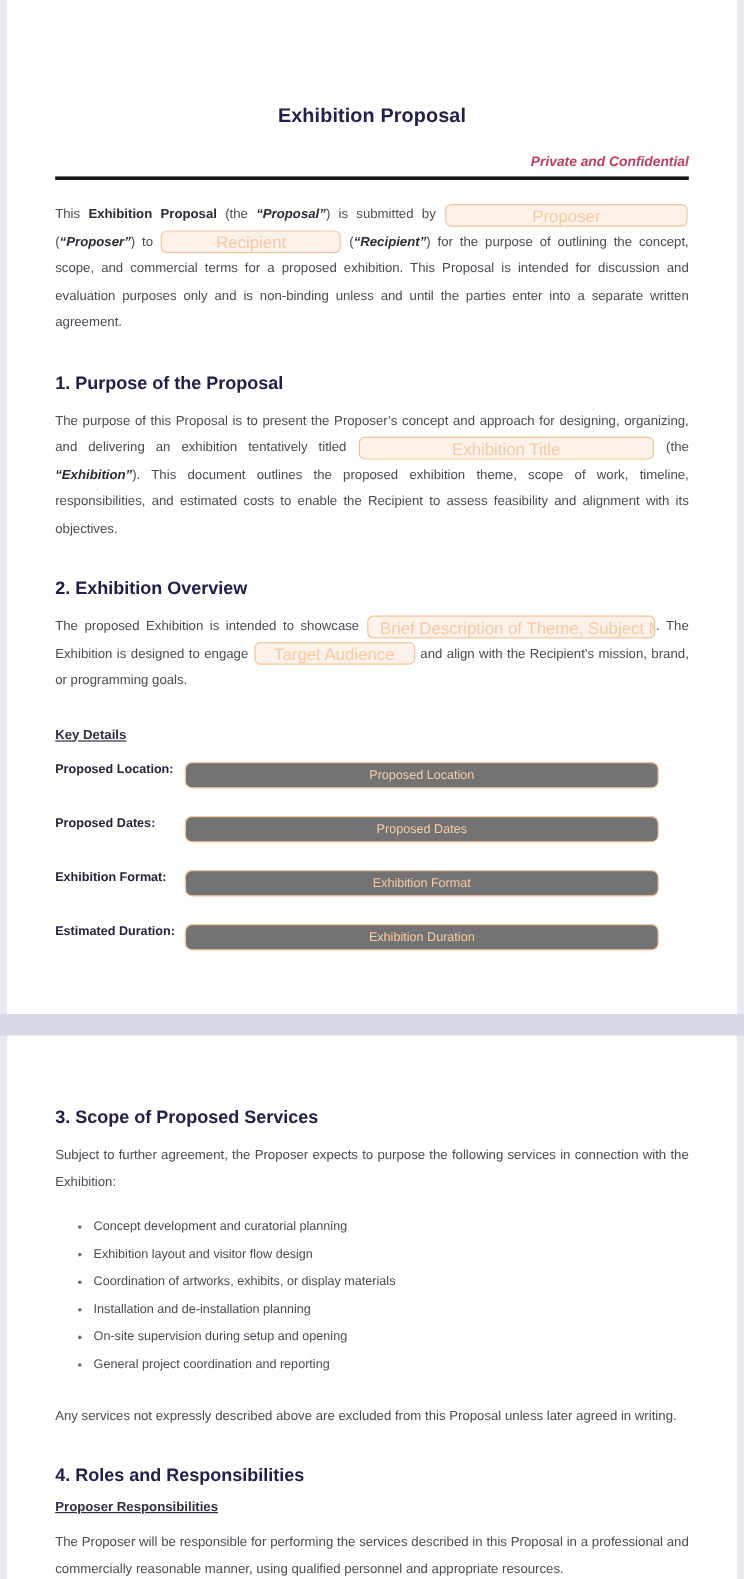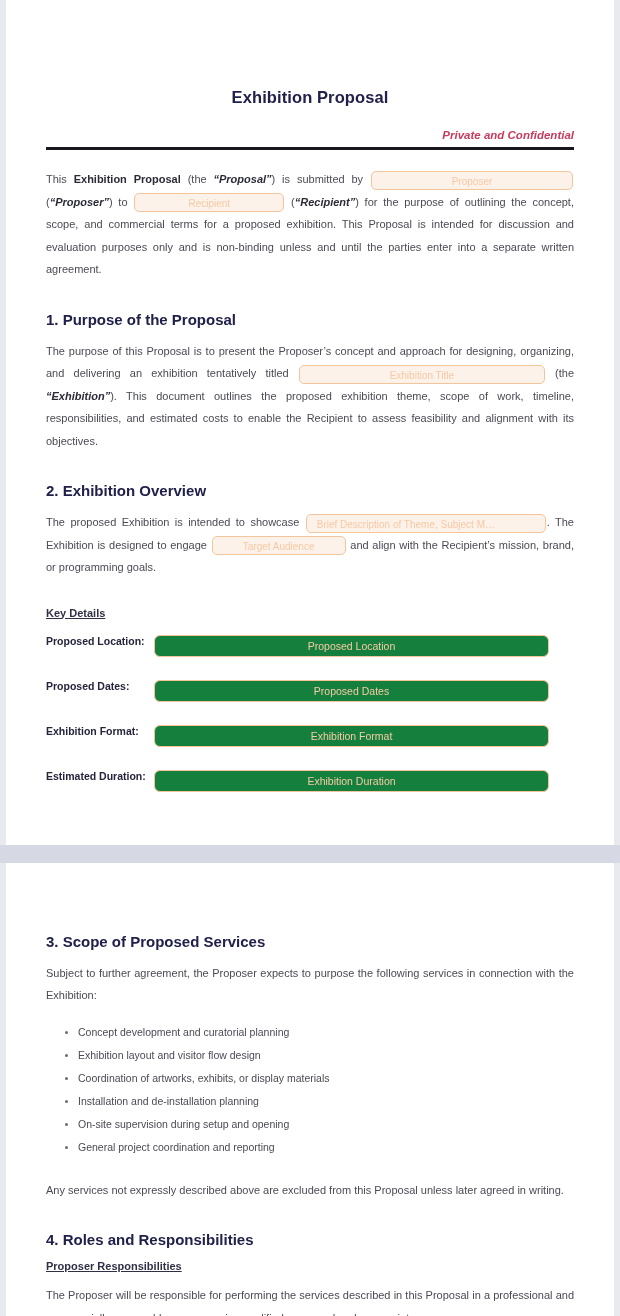--- a/index.html
+++ b/index.html
@@ -89,21 +89,21 @@
   }
 
   
   .field {
     display: inline-block;
     vertical-align: middle;
     background: #fdf2e9;
     border: 1px solid #f4c49a;
     border-radius: 5px;
     color: #f6c9a4;
-    font-size: 10px;
+    font-size: 14px;
     text-align: center;
     line-height: 19px;
     height: 19px;
     padding: 0 6px;
     box-sizing: border-box;
     overflow: hidden;
     white-space: nowrap;
     margin: 0 1px;
   }
   .field-proposer { width: 202px; }
@@ -120,21 +120,21 @@
   }
   .kv-label {
     font-size: 10.5px;
     font-weight: bold;
     color: #24243c;
     width: 108px;
     flex: 0 0 108px;
   }
   .kv-field {
     flex: 1 1 auto;
-    background: #15803d;
+    background: #737373;
     border: 1px solid #f4c49a;
     border-radius: 6px;
     color: #f7cba6;
     font-size: 10.5px;
     text-align: center;
     height: 20px;
     line-height: 20px;
     margin-right: 25px;
   }
 
@@ -204,21 +204,21 @@
         <div class="kv-field">Exhibition Duration</div>
       </div>
     </div>
 
   </div>
 
   <div class="page-gap"></div>
 
   <div class="page page-two">
 
-    <h2 class="section" style="margin-top:18px">3. Scope of Proposed Services</h2>
+    <h2 class="section" style="margin-top:8px">3. Scope of Proposed Services</h2>
 
     <p class="body-text">Subject to further agreement, the Proposer expects to purpose the following services in connection with the Exhibition:</p>
 
     <ul class="svc-list">
       <li>Concept development and curatorial planning</li>
       <li>Exhibition layout and visitor flow design</li>
       <li>Coordination of artworks, exhibits, or display materials</li>
       <li>Installation and de-installation planning</li>
       <li>On-site supervision during setup and opening</li>
       <li>General project coordination and reporting</li>

